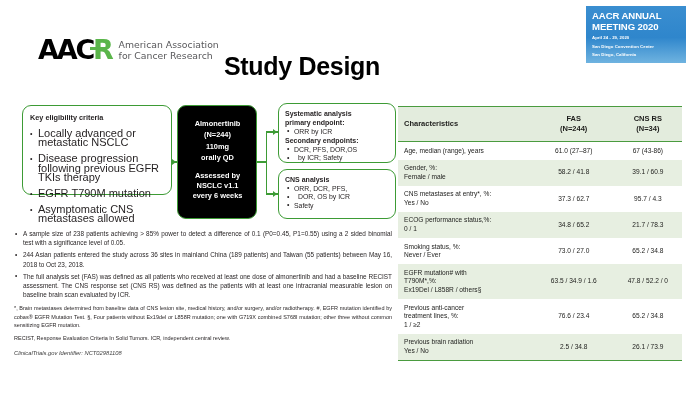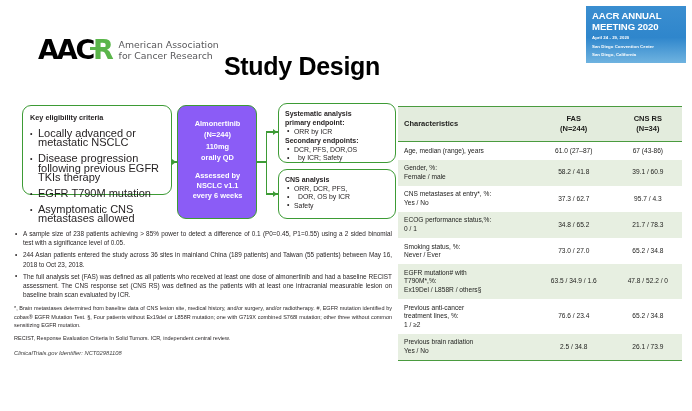--- a/index.html
+++ b/index.html
@@ -127,21 +127,21 @@
   #box-eligibility li:before {
     content: "\2022";
     position: absolute;
     left: 0; top: -0.5px;
     font-size: 7px;
   }
 
   #box-treatment {
     left: 163px; top: 2px;
     width: 80px; height: 114px;
-    background: #8b5cf6;
+    background: #000000;
     border-color: #3d9b35;
     color: #ffffff;
     text-align: center;
     padding: 12px 4px 4px 5px;
   }
   #box-treatment .tl {
     font-size: 7.4px;
     font-weight: bold;
     line-height: 11.4px;
   }

